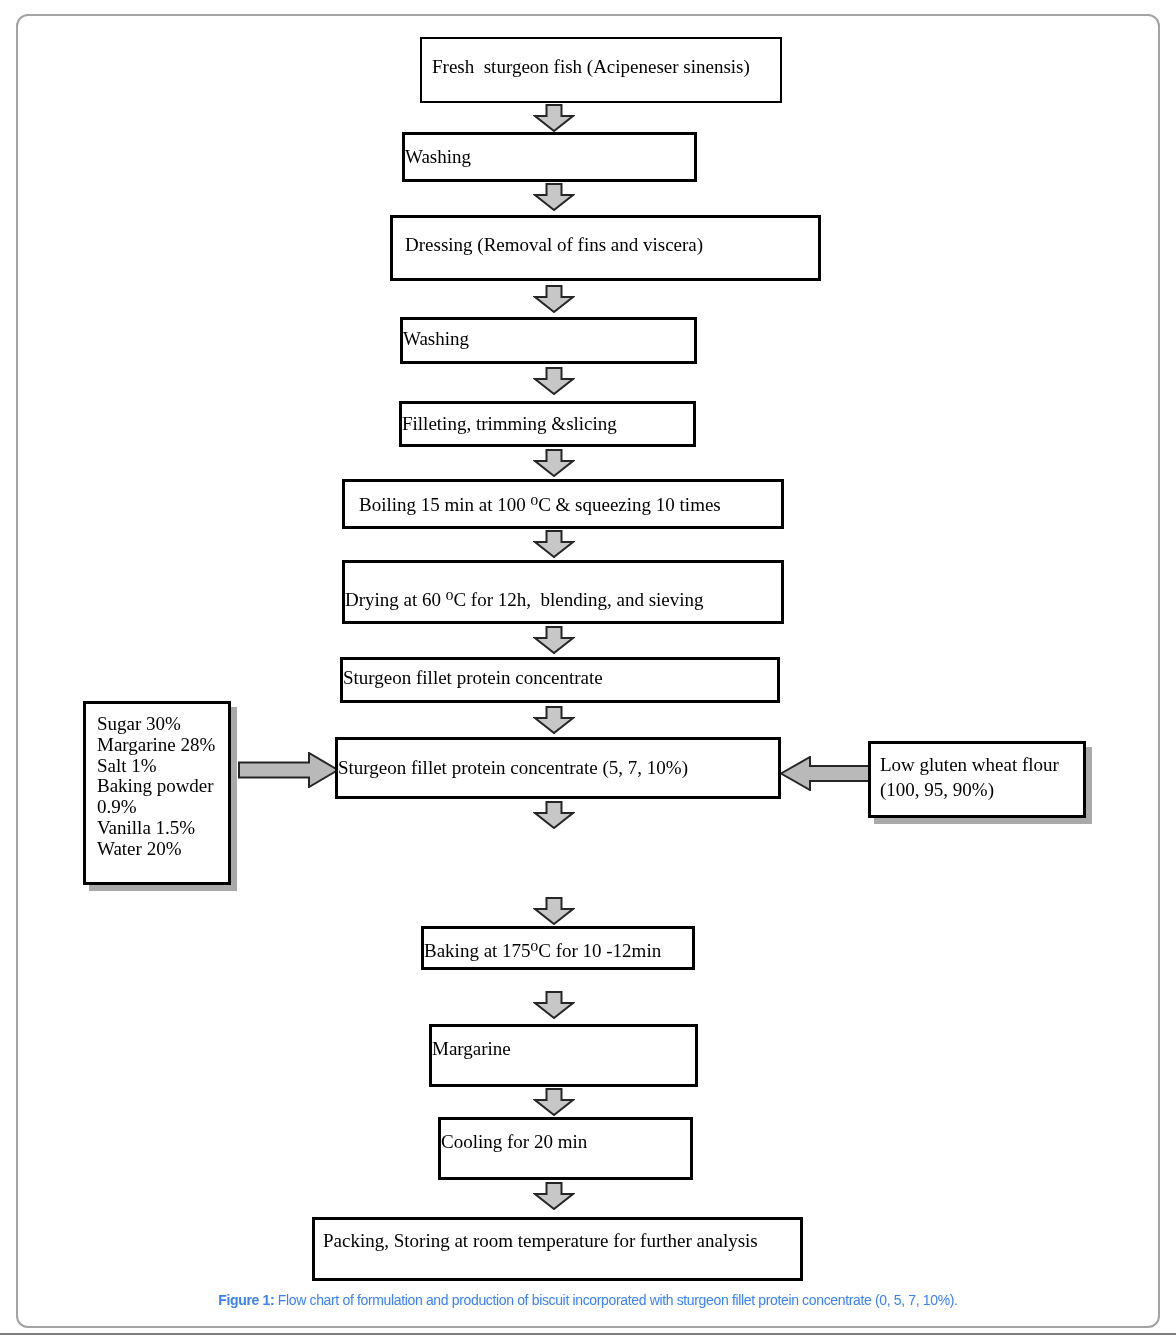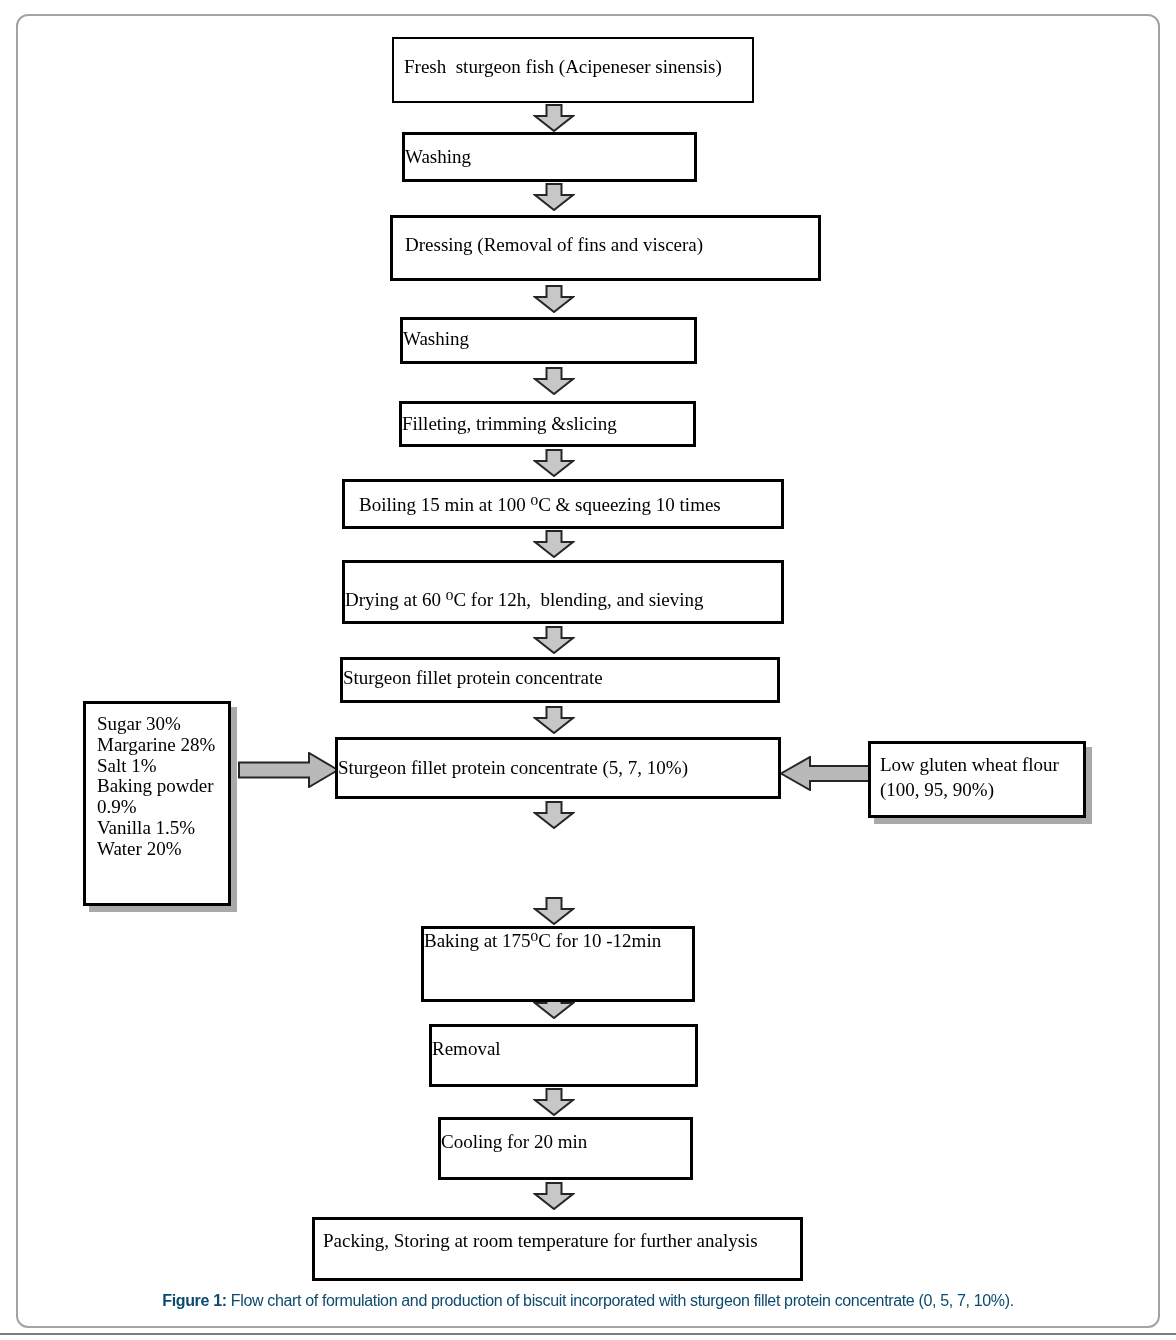--- a/index.html
+++ b/index.html
@@ -2,30 +2,30 @@
 <html><head>
 <meta charset="utf-8">
 <style>
   html,body{margin:0;padding:0;background:#ffffff;}
   #page{position:relative;width:1176px;height:1340px;background:#ffffff;overflow:hidden;
         font-family:"Liberation Serif","DejaVu Serif",serif;color:#000;}
   #frame{position:absolute;left:16px;top:14px;width:1140px;height:1310px;
          border:2px solid #a3a3a3;border-radius:12px;background:#ffffff;}
   .box{position:absolute;box-sizing:border-box;border:3px solid #000;background:#fff;
        font-size:19px;line-height:24px;white-space:pre;z-index:2;}
-  .box.thin{border-width:2px;}
+  .box.thin{border-width:2px;margin-left:28px;}
   .box.center{text-align:left;}
   .side-box{position:absolute;box-sizing:border-box;border:3px solid #000;background:#fff;
             font-size:19px;z-index:2;box-shadow:6px 6px 0 #a9a9a9;}
   .side-box .ln{display:block;white-space:pre;}
   .arrow{position:absolute;z-index:1;}
   .arrow-v{fill:#c7c7c7;stroke:#262626;stroke-width:2;}
   .arrow-h{fill:#b9b9b9;stroke:#262626;stroke-width:2;}
   #caption{position:absolute;left:16px;top:1292px;width:1144px;text-align:center;
-           font-family:"Liberation Sans",sans-serif;font-size:16px;letter-spacing:-0.35px;color:#0c4a6e;}
+           font-family:"Liberation Sans",sans-serif;font-size:14px;letter-spacing:-0.35px;color:#3b82f6;}
   #caption b{font-weight:bold;}
   #bottom-rule{position:absolute;left:0;top:1333px;width:1176px;height:2px;background:#7d7d7d;}
 </style>
 </head>
 <body>
 
 <div id="page">
   <div id="frame"></div>
 
   <svg width="0" height="0" style="position:absolute" aria-hidden="true">
@@ -85,26 +85,26 @@
 
   <div class="box thin" style="left:392px;top:37px;width:362px;height:66px;padding:16px 0 0 10px">Fresh  sturgeon fish (Acipeneser sinensis)</div>
   <div class="box center" style="left:402px;top:132px;width:295px;height:50px;padding-top:10px">Washing</div>
   <div class="box" style="left:390px;top:215px;width:431px;height:66px;padding:15px 0 0 12px">Dressing (Removal of fins and viscera)</div>
   <div class="box center" style="left:400px;top:317px;width:297px;height:47px;padding-top:7px">Washing</div>
   <div class="box center" style="left:399px;top:401px;width:297px;height:46px;padding-top:8px">Filleting, trimming &amp;slicing</div>
   <div class="box" style="left:342px;top:479px;width:442px;height:50px;padding:11px 0 0 14px">Boiling 15 min at 100 ⁰C &amp; squeezing 10 times</div>
   <div class="box center" style="left:342px;top:560px;width:442px;height:64px;padding-top:25px">Drying at 60 ⁰C for 12h,  blending, and sieving</div>
   <div class="box center" style="left:340px;top:657px;width:440px;height:46px;padding-top:6px">Sturgeon fillet protein concentrate</div>
   <div class="box center" style="left:335px;top:737px;width:446px;height:62px;padding-top:16px">Sturgeon fillet protein concentrate (5, 7, 10%)</div>
-  <div class="box center" style="left:421px;top:926px;width:274px;height:76px;">Baking at 175⁰C for 10 -12min</div>
-  <div class="box center" style="left:429px;top:1024px;width:269px;height:63px;padding-top:10px">Removal</div>
+  <div class="box center" style="left:421px;top:926px;width:274px;height:44px;padding-top:10px">Baking at 175⁰C for 10 -12min</div>
+  <div class="box center" style="left:429px;top:1024px;width:269px;height:63px;padding-top:10px">Margarine</div>
   <div class="box center" style="left:438px;top:1117px;width:255px;height:63px;padding-top:10px">Cooling for 20 min</div>
   <div class="box" style="left:312px;top:1217px;width:491px;height:64px;padding:9px 0 0 8px">Packing, Storing at room temperature for further analysis</div>
 
-  <div class="side-box" style="left:83px;top:701px;width:148px;height:205px;padding:10px 4px 0 11px;line-height:20.8px">
+  <div class="side-box" style="left:83px;top:701px;width:148px;height:184px;padding:10px 4px 0 11px;line-height:20.8px">
     <span class="ln">Sugar 30%</span>
     <span class="ln">Margarine 28%</span>
     <span class="ln">Salt 1%</span>
     <span class="ln">Baking powder</span>
     <span class="ln">0.9%</span>
     <span class="ln">Vanilla 1.5%</span>
     <span class="ln">Water 20%</span>
   </div>
 
   <div class="side-box" style="left:868px;top:741px;width:218px;height:77px;padding:8px 4px 0 9px;line-height:25px">

